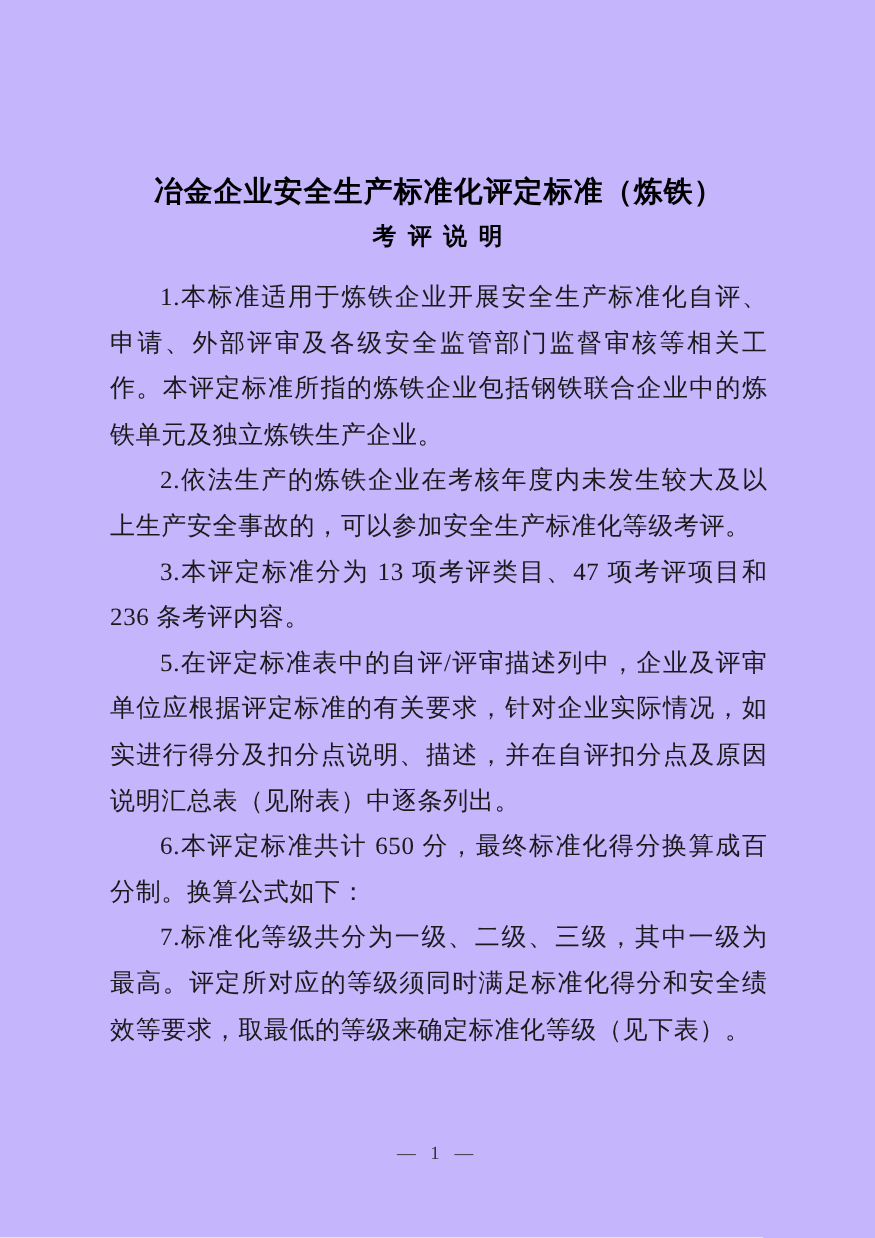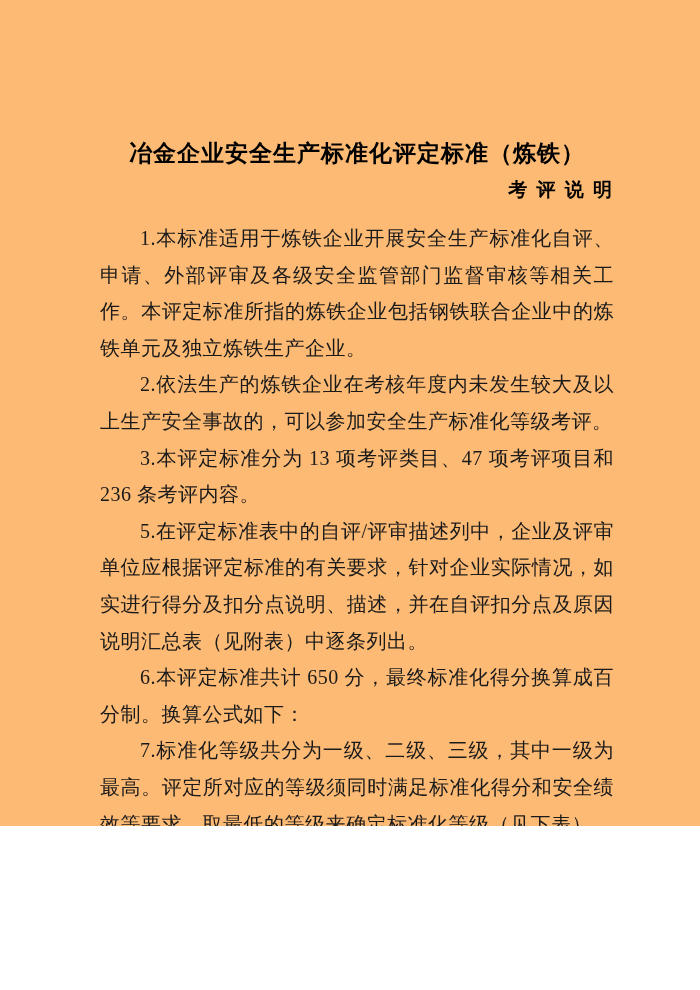--- a/index.html
+++ b/index.html
@@ -1,41 +1,40 @@
 <!DOCTYPE html>
 <html><head>
 <meta charset="utf-8">
 <style>
   * { margin: 0; padding: 0; box-sizing: border-box; }
   html, body { background: #ffffff; }
   .page {
     position: relative;
     width: 700px;
-    height: 826px;
+    height: 990px;
     margin: 0 auto;
-    background: #fdba74;
+    background: #c4b5fd;
     color: #1a1a1a;
     font-family: "Liberation Serif", "DejaVu Serif", serif;
     overflow: hidden;
-    padding-left: 12px;
   }
   .content {
     padding: 138px 86px 0 88px;
   }
   .doc-title {
     text-align: center;
     font-family: "Liberation Sans", "DejaVu Sans", sans-serif;
     font-weight: 700;
     font-size: 23px;
     line-height: 30px;
     color: #000000;
     letter-spacing: 1px;
   }
   .doc-subtitle {
-    text-align: right;
+    text-align: center;
     font-family: "Liberation Sans", "DejaVu Sans", sans-serif;
     font-weight: 700;
     font-size: 19px;
     line-height: 28px;
     color: #000000;
     margin-top: 8px;
     letter-spacing: 2px;
   }
   .body-text {
     margin-top: 16px;

